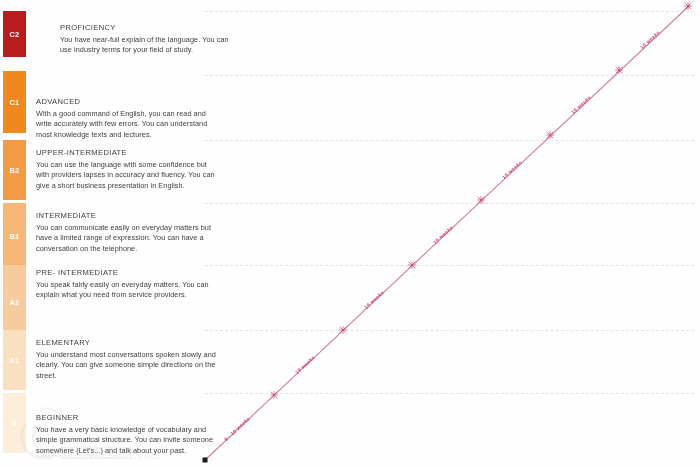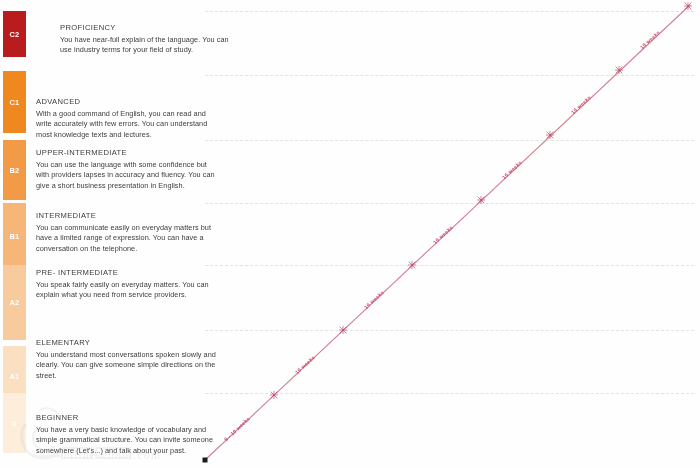--- a/index.html
+++ b/index.html
@@ -75,21 +75,21 @@
       <div class="gridline" style="top: 330px;"></div>
       <div class="gridline" style="top: 393px;"></div>
     </div>
 
   <div class="badge-col">
       <div class="badge" style="top: 11px; height: 46px; background: #b91c1c;">C2</div>
       <div class="badge" style="top: 71px; height: 62px; background: rgb(240, 136, 32);">C1</div>
       <div class="badge" style="top: 140px; height: 60px; background: rgb(242, 154, 69); text-align: center;">B2</div>
       <div class="badge" style="top: 203px; height: 67px; background: rgb(245, 182, 120);">B1</div>
       <div class="badge" style="top: 265px; height: 75px; background: rgb(248, 203, 158);">A2</div>
-      <div class="badge" style="top: 346px; height: 60px; background: rgb(250, 223, 193); color: rgba(255, 255, 255, 0.92);">A1</div>
+      <div class="badge" style="top: 330px; height: 60px; background: rgb(250, 223, 193); color: rgba(255, 255, 255, 0.92);">A1</div>
       <div class="badge" style="top: 393px; height: 60px; background: rgb(253, 238, 220); color: rgba(255, 255, 255, 0.92);">0</div>
     </div>
 
   <div id="level-blocks">
       <div class="level-block" style="top: 23px; margin-left: 24px;">
         <div class="level-title">PROFICIENCY</div>
         <div class="level-desc">You have near-full explain of the language. You can use industry terms for your field of study.</div>
       </div>
       <div class="level-block" style="top: 97px;">
         <div class="level-title">ADVANCED</div>

